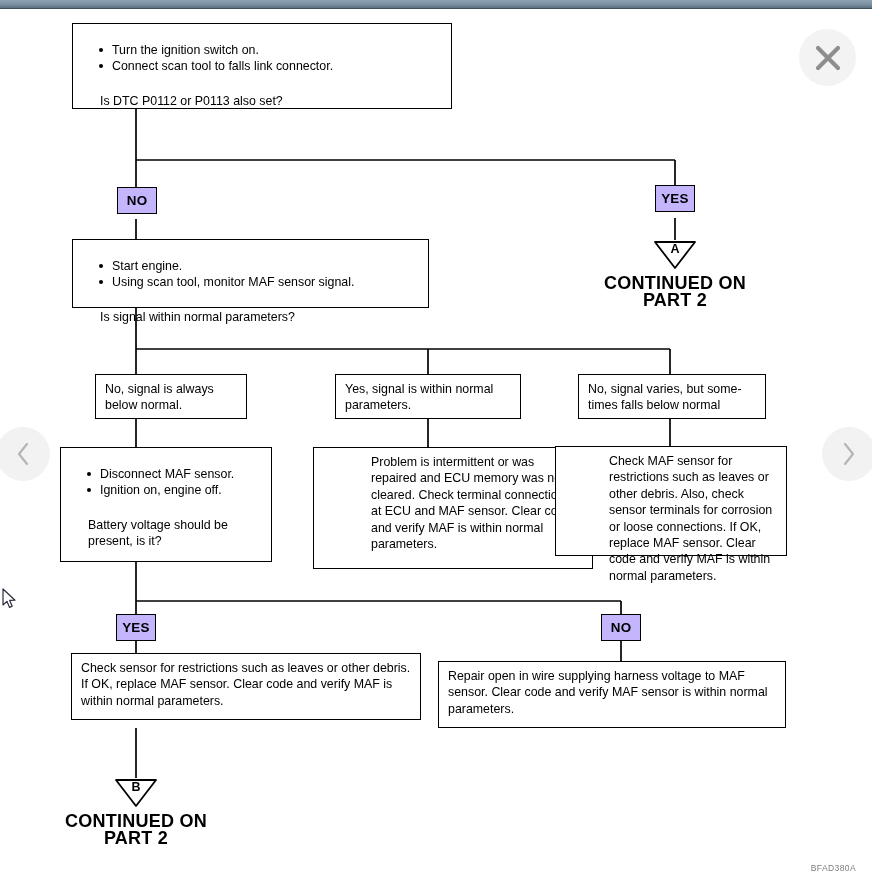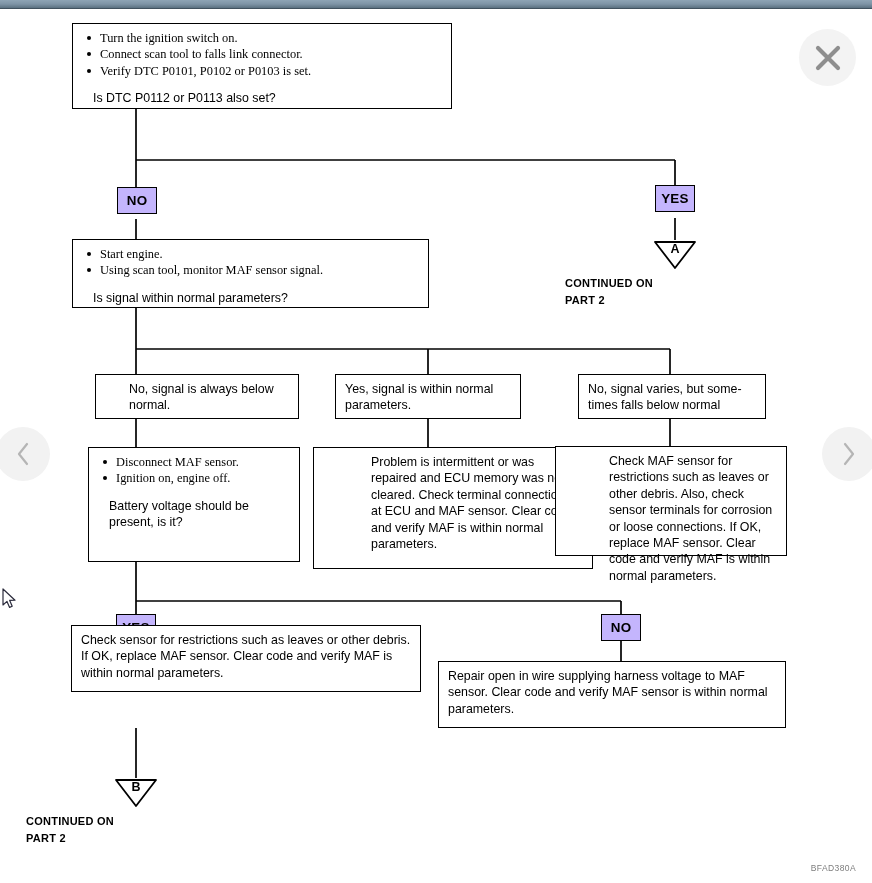--- a/index.html
+++ b/index.html
@@ -29,22 +29,22 @@
   
   #chart{position:absolute;left:0;top:9px;width:872px;height:874px;}
   #lines{position:absolute;left:0;top:0;width:872px;height:874px;}
 
   .node{
     position:absolute;box-sizing:border-box;
     border:1.6px solid #000;background:#fff;
     font-size:12.4px;line-height:16.4px;color:#000;
   }
   .node .pad{padding:6px 9px 6px 9px;}
-  .node p{margin:11px;}
-  ul.bullets{margin:0;padding:0;list-style:none;font-family:Liberation Serif, serif;}
+  .node p{margin:18px;}
+  ul.bullets{margin:12px;padding:0;list-style:none;}
   ul.bullets li{position:relative;padding-left:18px;margin:0;}
   ul.bullets li:before{
     content:"";position:absolute;left:5px;top:6px;
     width:4px;height:4px;border-radius:50%;background:#000;
   }
   .tail{padding-left:0;}
 
   .yn{
     position:absolute;box-sizing:border-box;
     border:1.8px solid #000;background:#c4b5fd;
@@ -52,21 +52,21 @@
     display:flex;align-items:center;justify-content:center;
     width:40px;height:27px;
   }
 
   .conn{position:absolute;width:46px;height:34px;}
   .conn .letter{
     position:absolute;left:0;top:2px;width:46px;text-align:center;
     font-size:12.5px;font-weight:bold;
   }
   .cont{
-    position:absolute;text-align:left;font-size:11px;
+    position:absolute;text-align:center;font-size:18px;
     font-weight:bold;line-height:17px;letter-spacing:.25px;white-space:nowrap;
   }
 
   #refcode{
     position:absolute;right:16px;bottom:10px;
     font-size:8.5px;color:#7d7d7d;letter-spacing:.4px;
     font-family:"Liberation Sans", sans-serif;
     margin-left:35px;
   }
 
@@ -130,21 +130,20 @@
 
       <path d="M136 719 L136 769"></path>
     </g>
   </svg>
 
   <div class="node" style="left:72px;top:14px;width:380px;height:86px;">
     <div class="pad">
       <ul class="bullets">
         <li>Turn the ignition switch on.</li>
         <li>Connect scan tool to falls link connector.</li>
-        <li>Verify DTC P0101, P0102 or P0103 is set.</li>
       </ul>
       <p class="tail">Is DTC P0112 or P0113 also set?</p>
     </div>
   </div>
 
   <div class="yn" style="left:117px;top:178px;">NO</div>
 
   <div class="yn" style="left:655px;top:176px;">YES</div>
 
   <div class="conn" style="left:652px;top:231px;">
@@ -161,54 +160,54 @@
   <div class="node" style="left:72px;top:230px;width:357px;height:69px;">
     <div class="pad">
       <ul class="bullets">
         <li>Start engine.</li>
         <li>Using scan tool, monitor MAF sensor signal.</li>
       </ul>
       <p class="tail">Is signal within normal parameters?</p>
     </div>
   </div>
 
-  <div class="node" style="left:95px;top:365px;width:204px;height:45px;padding-left:24px;">
+  <div class="node" style="left:95px;top:365px;width:152px;height:45px;">
     <div class="pad">No, signal is always below normal.</div>
   </div>
 
   <div class="node" style="left:578px;top:365px;width:188px;height:45px;">
     <div class="pad">No, signal varies, but some-times falls below normal</div>
   </div>
 
   <div class="node" style="left:335px;top:365px;width:186px;height:45px;">
     <div class="pad">Yes, signal is within normal parameters.</div>
   </div>
 
-  <div class="node" style="left:88px;top:438px;width:212px;height:115px;">
+  <div class="node" style="left:60px;top:438px;width:212px;height:115px;">
     <div class="pad">
       <ul class="bullets">
         <li>Disconnect MAF sensor.</li>
         <li>Ignition on, engine off.</li>
       </ul>
       <p class="tail">Battery voltage should be present, is it?</p>
     </div>
   </div>
 
   <div class="node" style="left:313px;top:438px;width:280px;height:122px;padding-left:48px;">
     <div class="pad">Problem is intermittent or was repaired and ECU memory was not cleared. Check terminal connections at ECU and MAF sensor. Clear code and verify MAF is within normal parameters.</div>
   </div>
 
   <div class="node" style="left:555px;top:437px;width:232px;height:110px;padding-left:44px;">
     <div class="pad">Check MAF sensor for restrictions such as leaves or other debris. Also, check sensor terminals for corrosion or loose connections. If OK, replace MAF sensor. Clear code and verify MAF is within normal parameters.</div>
   </div>
 
   <div class="yn" style="left:116px;top:605px;">YES</div>
   <div class="yn" style="left:601px;top:605px;">NO</div>
 
-  <div class="node" style="left:71px;top:616px;width:350px;height:67px;">
+  <div class="node" style="left:71px;top:644px;width:350px;height:67px;">
     <div class="pad">Check sensor for restrictions such as leaves or other debris. If OK, replace MAF sensor. Clear code and verify MAF is within normal parameters.</div>
   </div>
 
   <div class="node" style="left:438px;top:652px;width:348px;height:67px;">
     <div class="pad">Repair open in wire supplying harness voltage to MAF sensor. Clear code and verify MAF sensor is within normal parameters.</div>
   </div>
 
   <div class="conn" style="left:113px;top:769px;">
     <svg width="46" height="30" viewBox="0 0 46 30">
       <path d="M3 2 L43 2 L23 28 Z" fill="#fff" stroke="#000" stroke-width="1.8" stroke-linejoin="round"></path>

